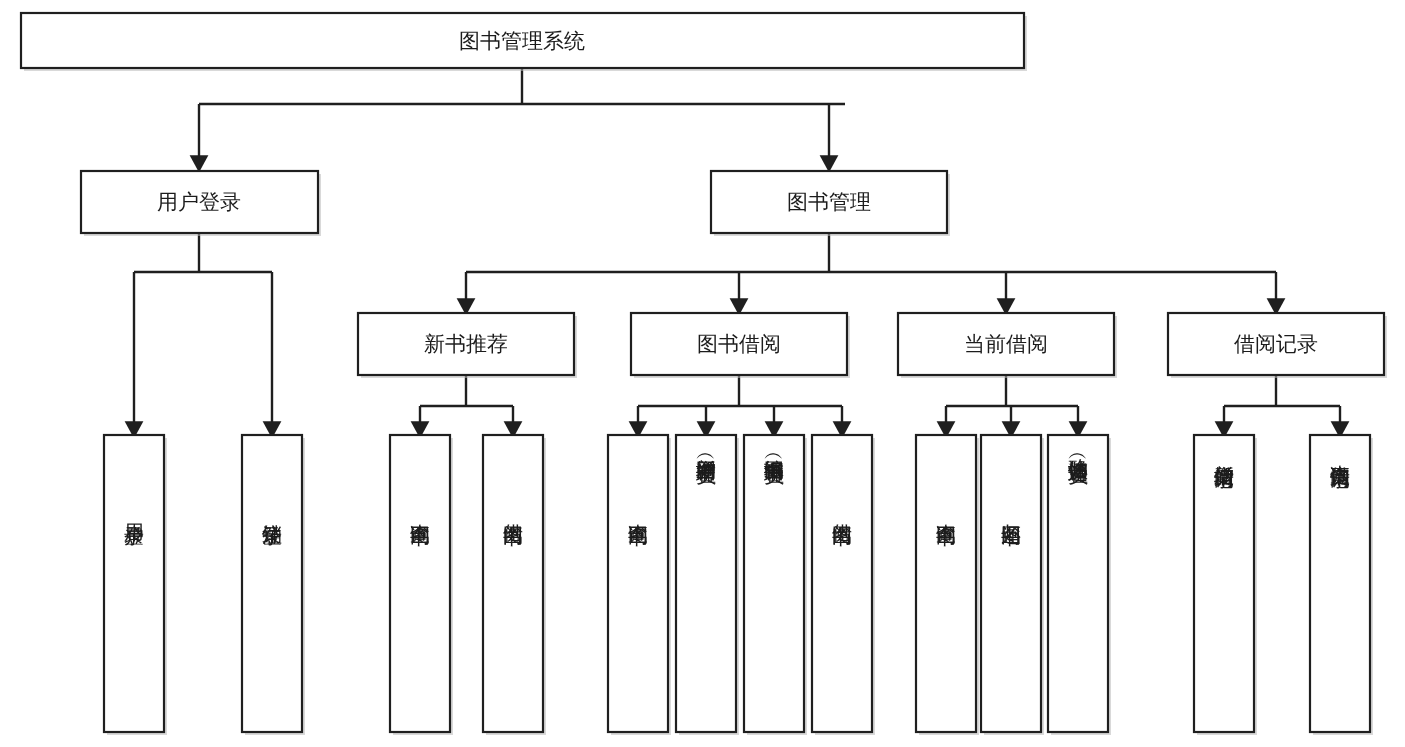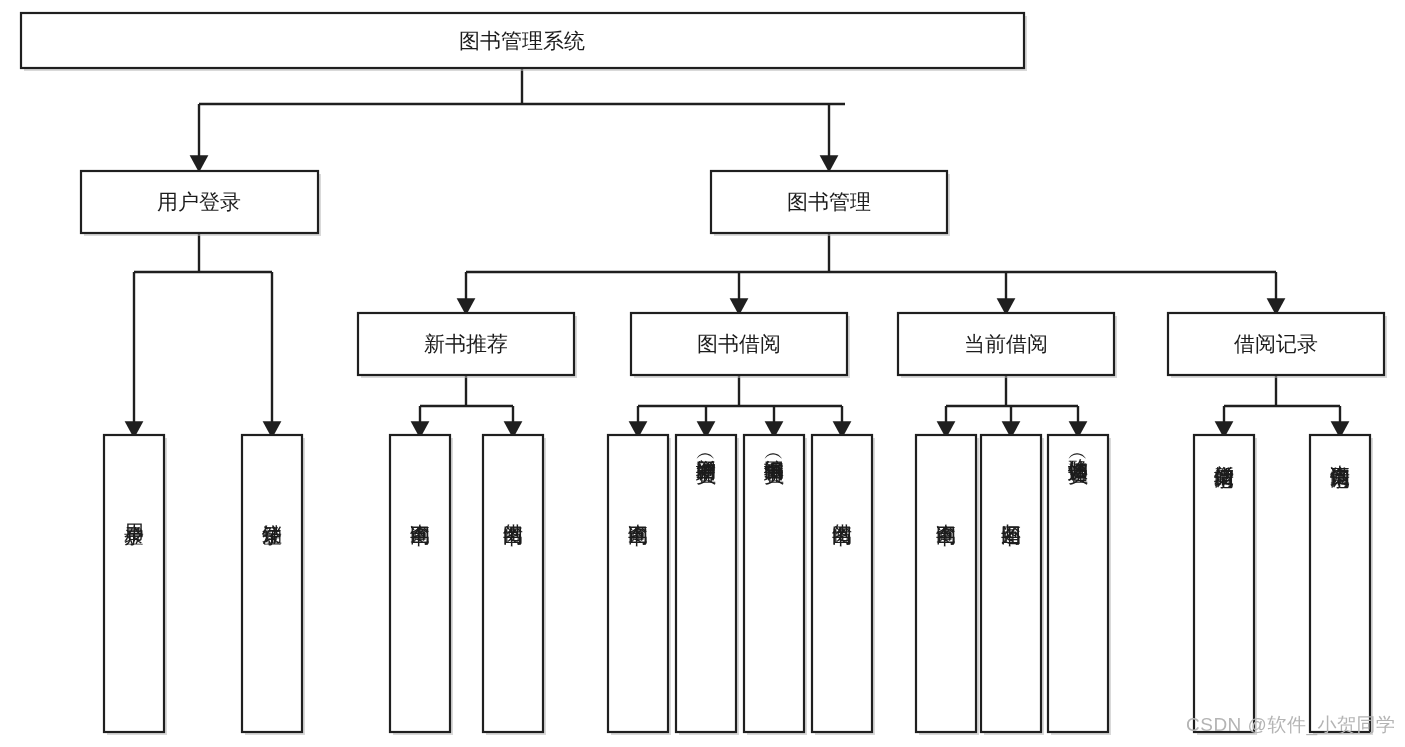--- a/index.html
+++ b/index.html
@@ -250,15 +250,14 @@
   <div class="vlabel" style="left:936px; top:508px;">查询图书</div>
 
   <div class="vlabel" style="left:1001px; top:508px;">归还图书</div>
 
   <div class="vlabel" style="left:1068px; top:443px;">确认归还（管理员）</div>
 
   <div class="vlabel" style="left:1214px; top:449px;">新增借阅记录</div>
 
   <div class="vlabel" style="left:1330px; top:449px;">查询借阅记录</div>
 
-  <div class="watermark">CSDN @软件_小贺同学</div>
 
 </div>
 
 </body></html>

